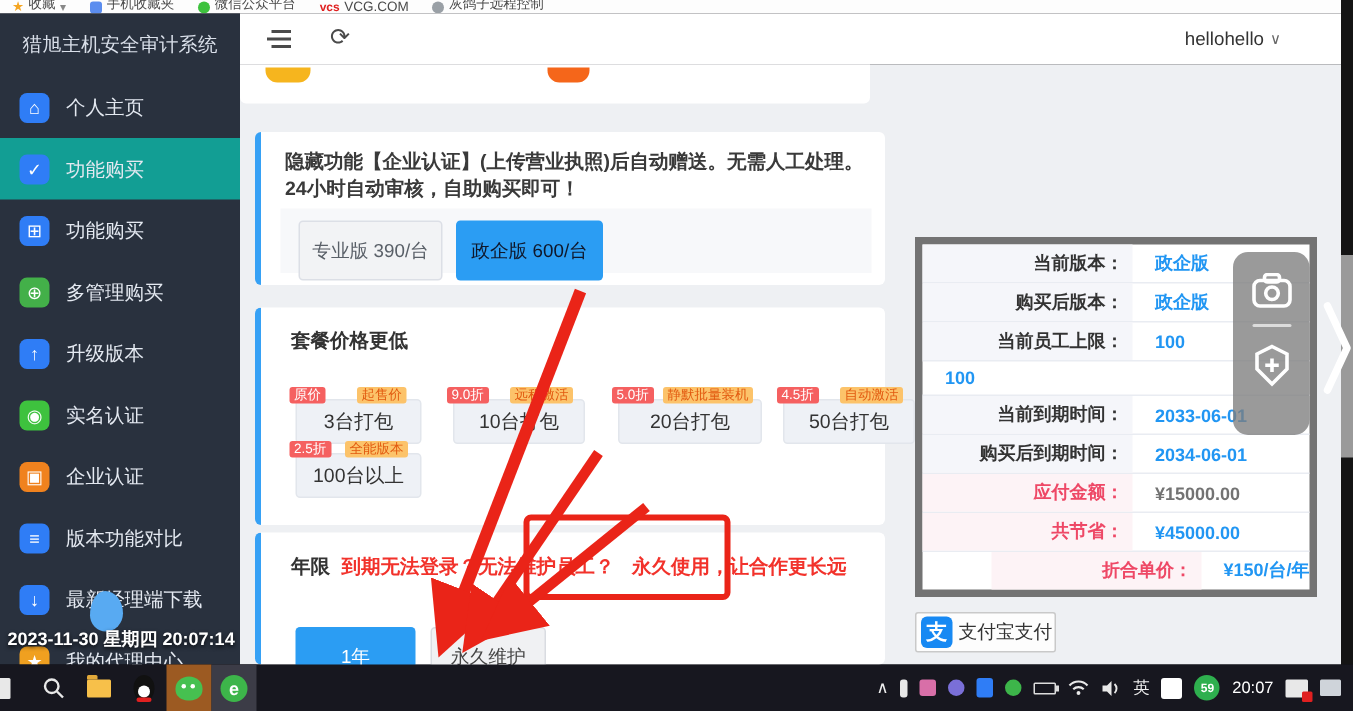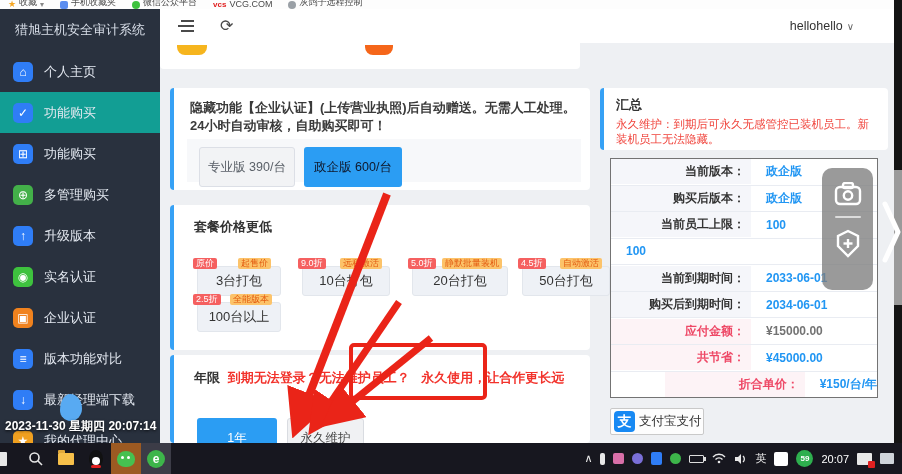--- a/index.html
+++ b/index.html
@@ -63,21 +63,21 @@
   .card3{left:10px;top:312px;width:420px;height:88px;}
   .term-line{padding:14px 0 0 20px;font-size:13px;font-weight:bold;white-space:nowrap;}
   .term-title{color:#333;} .term-warn{color:#f2322b;margin-left:4px;} .term-hl{color:#f2322b;margin-left:8px;}
   .term-b1{left:23px;top:63px;width:80px;background:#2b9df3;color:#fff;}
   .term-b2{left:113px;top:63px;width:77px;background:#f0f1f3;border:1px solid #d9dce1;color:#444;}
 
   .sumcard{left:440px;top:45px;width:288px;height:62px;}
   .sum-title{padding:8px 0 0 12px;font-size:13px;font-weight:bold;color:#333;}
   .sum-note{padding:3px 12px 0 12px;font-size:11.5px;color:#f0443c;line-height:15px;}
 
-  .table{position:absolute;left:450px;top:115px;width:268px;height:240px;background:#fff;border:1px solid #737373;display:flex;flex-direction:column;}
+  .table{position:absolute;left:450px;top:115px;width:268px;height:240px;background:#fff;border:5px solid #737373;display:flex;flex-direction:column;}
   .trow{flex:1;display:flex;align-items:center;border-bottom:1px solid #e9ecf2;font-size:12px;font-weight:bold;}
   .trow:last-child{border-bottom:none;justify-content:flex-end;}
   .tlabel{width:140px;text-align:right;color:#333;background:#f5f6fa;padding:4px 6px 4px 0;}
   .tval{margin-left:15px;color:#2196f3;white-space:nowrap;}
   .trow:nth-child(7) .tlabel,.trow:nth-child(8) .tlabel,.trow:nth-child(9) .tlabel{color:#ee4866;background:#fdf3f6;}
   .trow:nth-child(7) .tval{color:#737373;}
 
   .alipay{position:absolute;left:450px;top:365px;width:94px;height:27px;background:#fdfdfd;border:1px solid #c9c9c9;border-radius:2px;display:flex;align-items:center;gap:4px;padding-left:3px;cursor:pointer;}
   .ali-logo{width:21px;height:21px;background:#1789f3;border-radius:4px;color:#fff;font-size:14px;font-weight:bold;display:flex;align-items:center;justify-content:center;}
   .ali-label{font-size:12.5px;color:#333;white-space:nowrap;}
@@ -243,24 +243,20 @@
     <div class="card bl card3">
       <div class="term-line">
         <span class="term-title">年限</span>
         <span class="term-warn">到期无法登录？无法维护员工？</span>
         <span class="term-hl">永久使用，让合作更长远</span>
       </div>
       <div class="btn term-b1">1年</div>
       <div class="btn term-b2">永久维护</div>
     </div>
 
-    <div class="card bl sumcard">
-      <div class="sum-title">汇总</div>
-      <div class="sum-note">永久维护：到期后可永久无感管控已装机员工。新装机员工无法隐藏。</div>
-    </div>
 
     <div class="table">
       <div class="trow">
           <span class="tlabel">当前版本：</span>
           <span class="tval">政企版</span>
         </div>
       <div class="trow">
           <span class="tlabel">购买后版本：</span>
           <span class="tval">政企版</span>
         </div>

